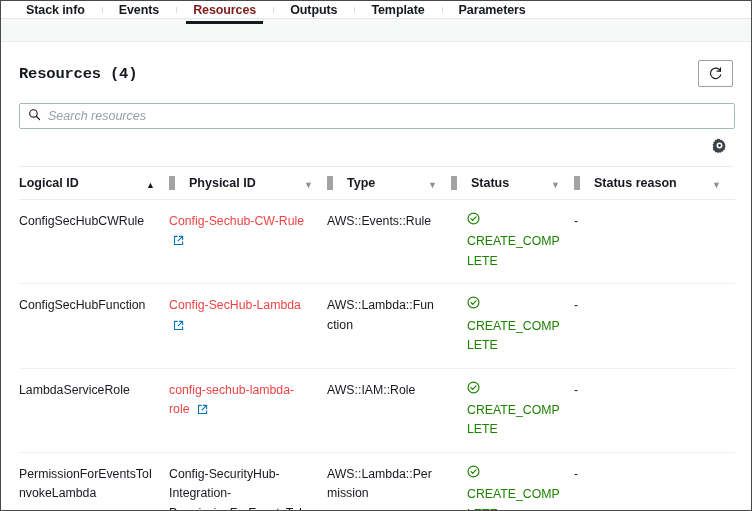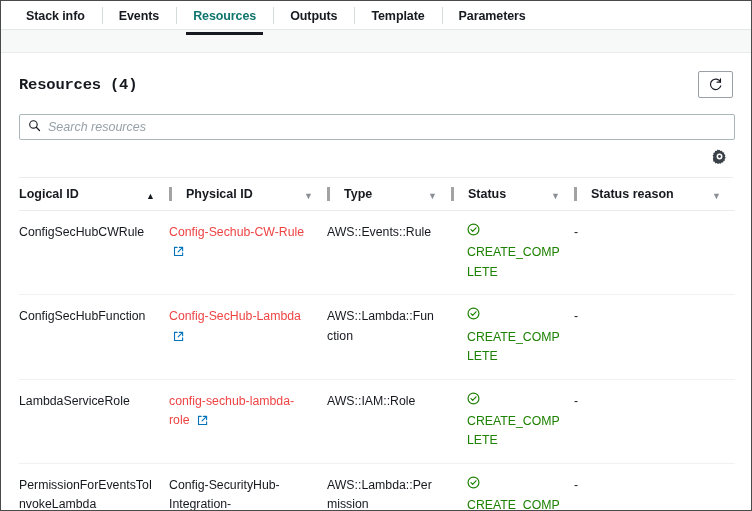--- a/index.html
+++ b/index.html
@@ -17,21 +17,21 @@
     height: 511px;
     box-sizing: border-box;
     border: 1px solid #4a4a4a;
     background: #ffffff;
     overflow: hidden;
   }
 
   
   .tabbar {
     position: relative;
-    height: 29px;
+    height: 18px;
     background: #ffffff;
     display: flex;
     align-items: stretch;
     padding-left: 8px;
     box-sizing: border-box;
   }
   .tab {
     position: relative;
     display: flex;
     align-items: center;
@@ -46,21 +46,21 @@
   .tab + .tab::before {
     content: "";
     position: absolute;
     left: 0;
     top: 6px;
     bottom: 6px;
     width: 1px;
     background: #d5dbdb;
   }
   .tab.active {
-    color: #0f766e;
+    color: #7f1d1d;
   }
   .tab.active .tab-underline {
     position: absolute;
     left: 10px;
     right: 10px;
     bottom: -5px;
     height: 3px;
     background: #16191f;
   }
   .tabbar-rule {
@@ -180,21 +180,21 @@
     border-bottom: 1px solid #eaecec;
     vertical-align: middle;
     background: #ffffff;
   }
   .th-inner {
     display: flex;
     align-items: flex-end;
     justify-content: space-between;
     padding-right: 14px;
   }
-  th.divcol .th-inner { border-left: 3px solid #a3a3a3; padding-left: 14px; }
+  th.divcol .th-inner { border-left: 6px solid #a3a3a3; padding-left: 14px; }
   .sort-arrow { font-size: 9px; line-height: 1; color: #8b9096; }
   .sort-arrow.active { color: #16191f; }
 
   table.res td {
     font-size: 12.3px;
     color: #16191f;
     vertical-align: top;
     padding: 12px 14px 12px 0;
     border-bottom: 1px solid #f0f1f2;
     line-height: 1.58;

